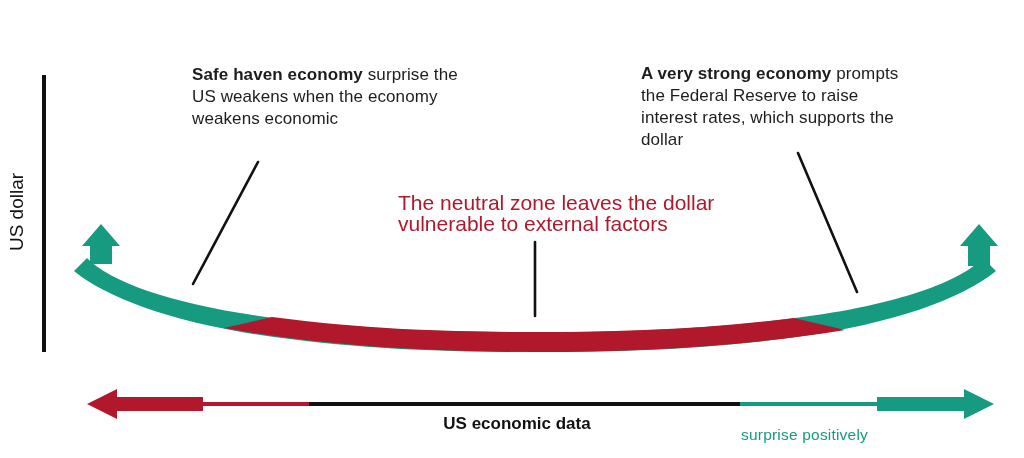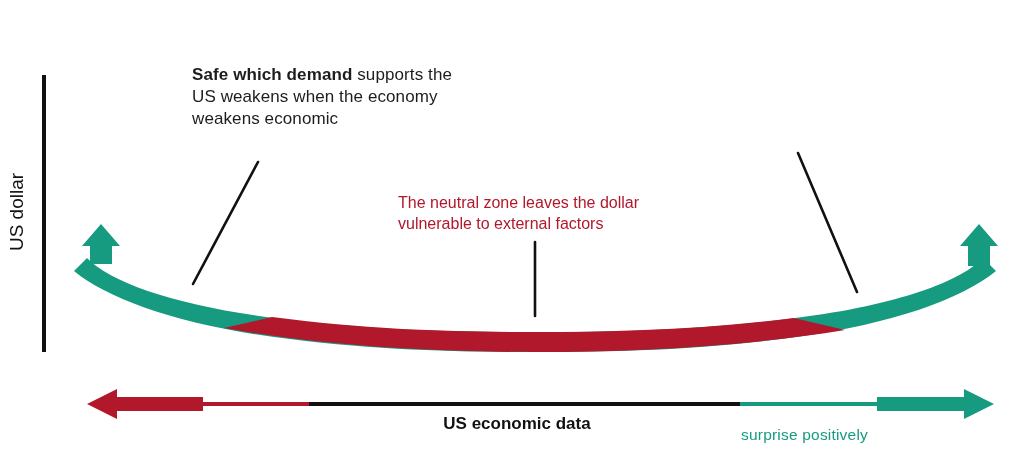--- a/index.html
+++ b/index.html
@@ -21,21 +21,21 @@
   .annot {
     font-size: 17px;
     line-height: 22px;
     letter-spacing: 0.1px;
   }
   .annot strong { font-weight: 700; }
   .safe-haven   { left: 192px; top: 64px;  width: 305px; }
   .strong-econ  { left: 641px; top: 63px;  width: 315px; }
   .neutral {
     left: 398px; top: 192px; width: 320px;
-    font-size: 16px; line-height: 21px;
+    font-size: 21px; line-height: 21px;
     color: #b2182b;
   }
   .ylabel {
     left: -42px; top: 200px; width: 120px; height: 24px;
     text-align: center;
     font-size: 19px;
     transform: rotate(-90deg);
     color: #111;
   }
   .axis-cap { font-size: 15.5px; letter-spacing: 0.2px; }
@@ -89,25 +89,31 @@
     <path d="M 87 404 L 117 389 L 117 397 L 203 397 L 203 402 L 309 402 L 309 406 L 203 406 L 203 411 L 117 411 L 117 419 Z" fill="#b2182b"></path>
 
     <rect x="309" y="402" width="431" height="4" fill="#111111"></rect>
 
     <path d="M 994 404 L 964 389 L 964 397 L 877 397 L 877 402 L 740 402 L 740 406 L 877 406 L 877 411 L 964 411 L 964 419 Z" fill="#169b80"></path>
   </svg>
 
   <div class="txt ylabel">US dollar</div>
 
   <div class="txt annot safe-haven">
-    <div><strong>Safe which demand</strong><span> supports the</span></div>
+    <div><strong>Safe haven economy</strong><span> surprise the</span></div>
     <div>US weakens when the economy</div>
     <div>weakens economic</div>
   </div>
 
+  <div class="txt annot strong-econ">
+    <div><strong>A very strong economy</strong><span> prompts</span></div>
+    <div>the Federal Reserve to raise</div>
+    <div>interest rates, which supports the</div>
+    <div>dollar</div>
+  </div>
 
   <div class="txt neutral">
     <div>The neutral zone leaves the dollar</div>
     <div>vulnerable to external factors</div>
   </div>
 
   <div class="txt xlabel">US economic data</div>
   <div class="txt axis-cap cap-right">surprise positively</div>
 
 </div>

